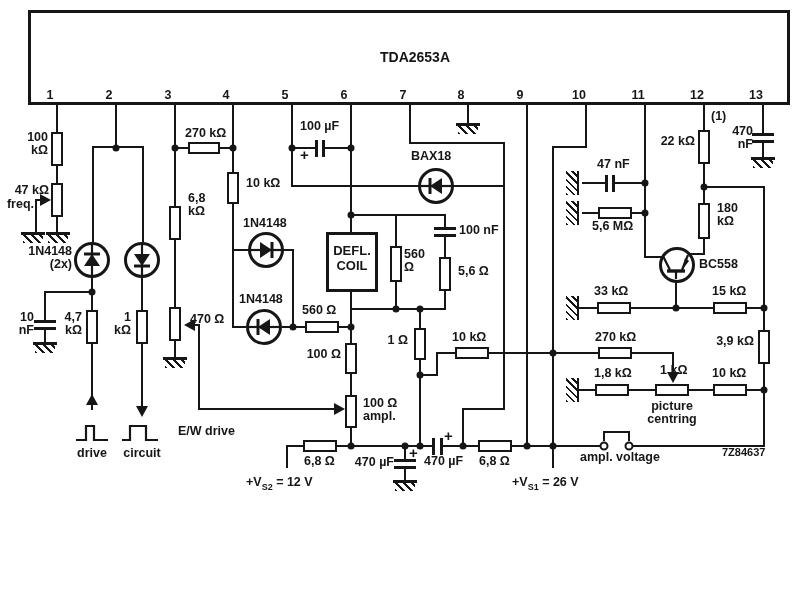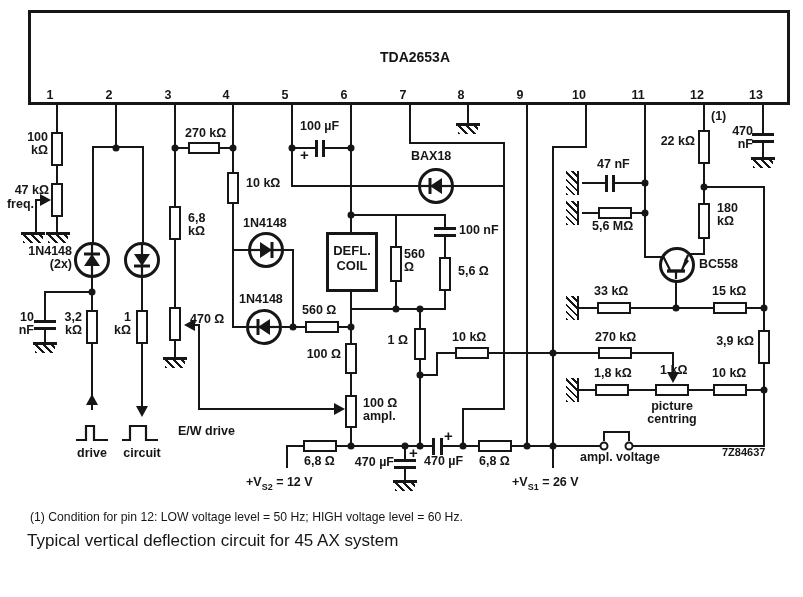--- a/index.html
+++ b/index.html
@@ -317,27 +317,27 @@
   <span class="sc" style="left:629px;top:446px"></span>
 
   <b class="lb ra" style="left:48px;top:131px">100
 kΩ</b>
   <b class="lb ra" style="left:49px;top:184px">47 kΩ</b>
   <b class="lb ra" style="left:34px;top:198px">freq.</b>
   <b class="lb ra" style="left:72px;top:245px">1N4148
 (2x)</b>
   <b class="lb ra" style="left:34px;top:311px">10
 nF</b>
-  <b class="lb ra" style="left:82px;top:311px">3,2
+  <b class="lb ra" style="left:82px;top:311px">4,7
 kΩ</b>
   <b class="lb ra" style="left:131px;top:311px">1
 kΩ</b>
   <b class="lb ca" style="left:92px;top:447px">drive</b>
   <b class="lb ca" style="left:142px;top:447px">circuit</b>
-  <b class="lb" style="left:188px;top:212px">6,8
+  <b class="lb" style="left:188px;top:192px">6,8
 kΩ</b>
   <b class="lb" style="left:190px;top:313px">470 Ω</b>
   <b class="lb" style="left:178px;top:425px">E/W drive</b>
   <b class="lb" style="left:185px;top:127px">270 kΩ</b>
   <b class="lb" style="left:246px;top:177px">10 kΩ</b>
   <b class="lb" style="left:243px;top:217px">1N4148</b>
   <b class="lb" style="left:239px;top:293px">1N4148</b>
   <b class="lb" style="left:302px;top:304px">560 Ω</b>
   <b class="lb" style="left:300px;top:120px">100 µF</b>
   <b class="lb pl" style="left:300px;top:148px">+</b>
@@ -374,16 +374,14 @@
   <b class="lb pl" style="left:409px;top:446px">+</b>
   <b class="lb" style="left:424px;top:455px">470 µF</b>
   <b class="lb pl" style="left:444px;top:429px">+</b>
   <b class="lb" style="left:479px;top:455px">6,8 Ω</b>
   <b class="lb" style="left:580px;top:451px">ampl. voltage</b>
   <b class="lb" style="left:722px;top:446px;font-size:11px">7Z84637</b>
 
   <b class="lb" style="left:246px;top:476px"><span>+V</span><sub>S2</sub><span> = 12 V</span></b>
   <b class="lb" style="left:512px;top:476px"><span>+V</span><sub>S1</sub><span> = 26 V</span></b>
 
-  <div class="ft" style="left:30px;top:510px;font-size:12.2px">(1) Condition for pin 12: LOW voltage level = 50 Hz; HIGH voltage level = 60 Hz.</div>
-  <div class="ft" style="left:27px;top:531px;font-size:17px">Typical vertical deflection circuit for 45 AX system</div>
 
 </div>
 
 </body></html>

